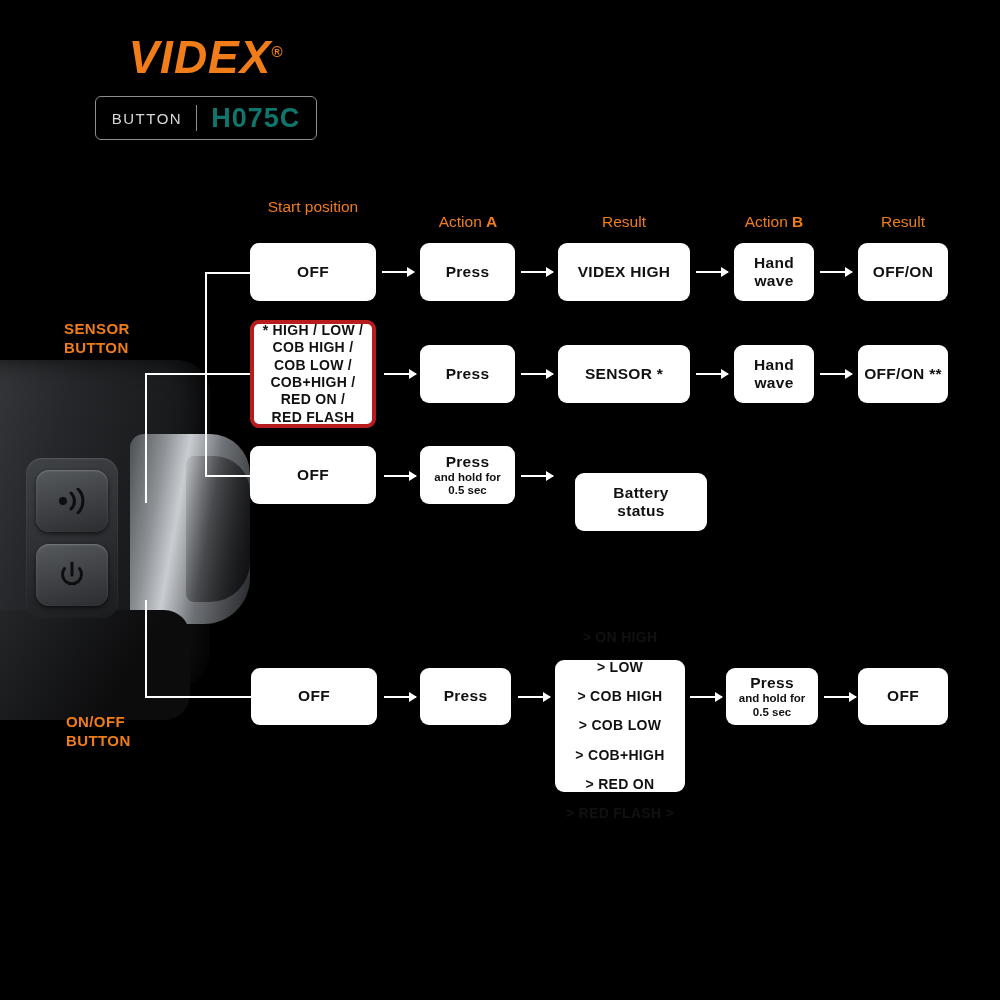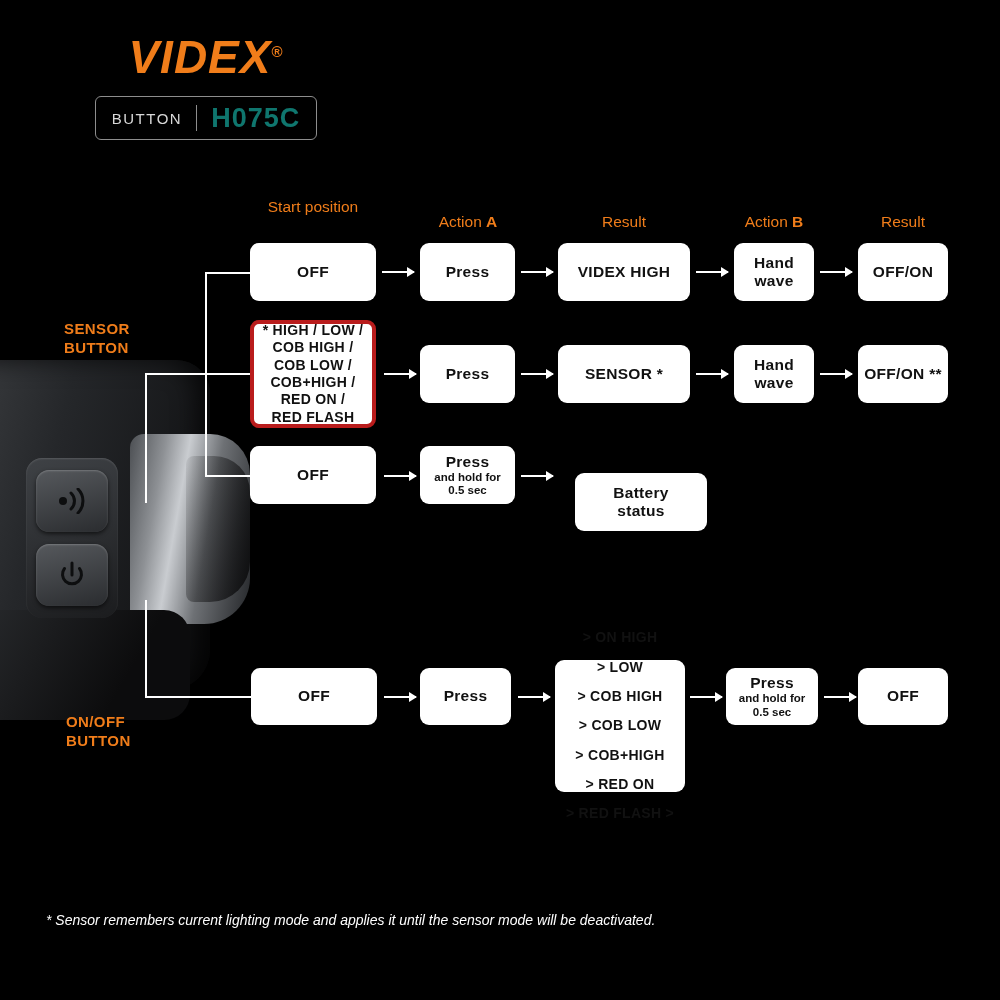--- a/index.html
+++ b/index.html
@@ -384,14 +384,13 @@
   <span>Press</span>
   <span class="small">and hold for</span>
   <span class="small">0.5 sec</span>
 </div>
 <div class="arrow" style="left:824px; top:696px; width:32px;"></div>
 <div class="node" style="left:858px; top:668px; width:90px; height:57px;">
   <span>OFF</span>
 </div>
 
 <div id="footnotes">
-  <div>* Sensor remembers current lighting mode and applies it until the sensor mode will be deactivated.</div>
 </div>
 
 </body></html>

